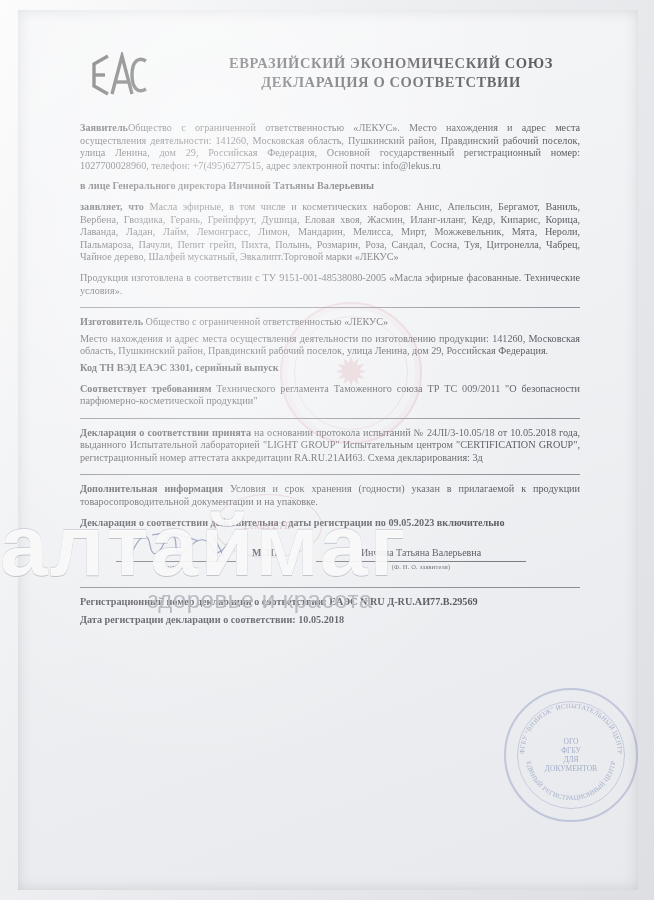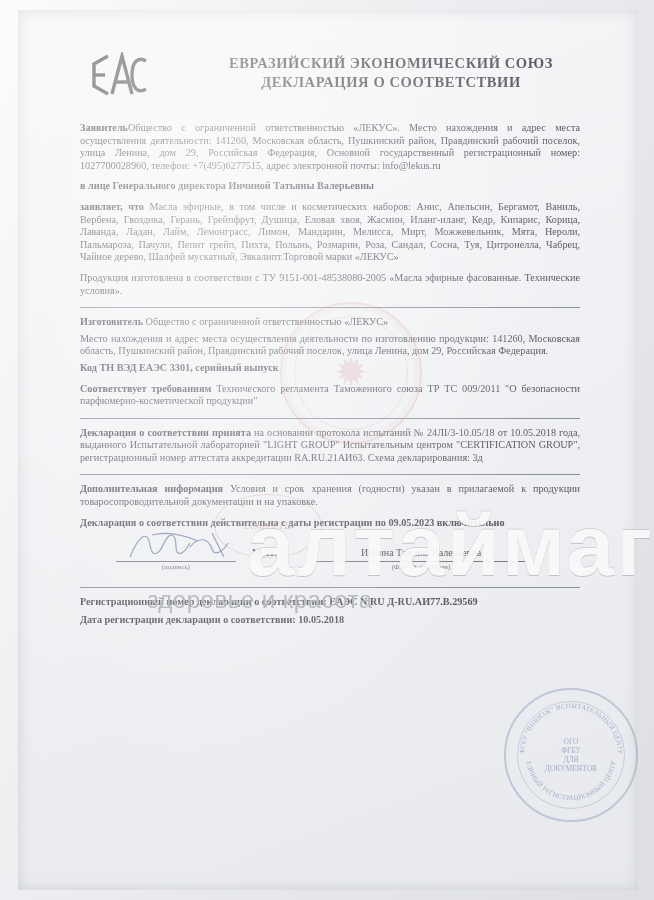--- a/index.html
+++ b/index.html
@@ -148,21 +148,21 @@
 
   .footer-lines { margin-top: 6px; }
   .footer-lines p { margin: 0 0 7px 0; font-size: 10.2px; }
 
   
   .wm-main {
     position: absolute;
     left: 0;
     top: 496px;
     width: 654px;
-    text-align: right;
+    text-align: left;
     font-family: "Liberation Sans", sans-serif;
     font-size: 86px;
     font-weight: bold;
     letter-spacing: 2px;
     color: rgba(255,255,255,0.92);
     text-shadow: 0 1px 0 rgba(150,155,165,0.55), 0 -1px 0 rgba(150,155,165,0.35);
     opacity: 0.95;
     pointer-events: none;
   }
   .wm-sub {

